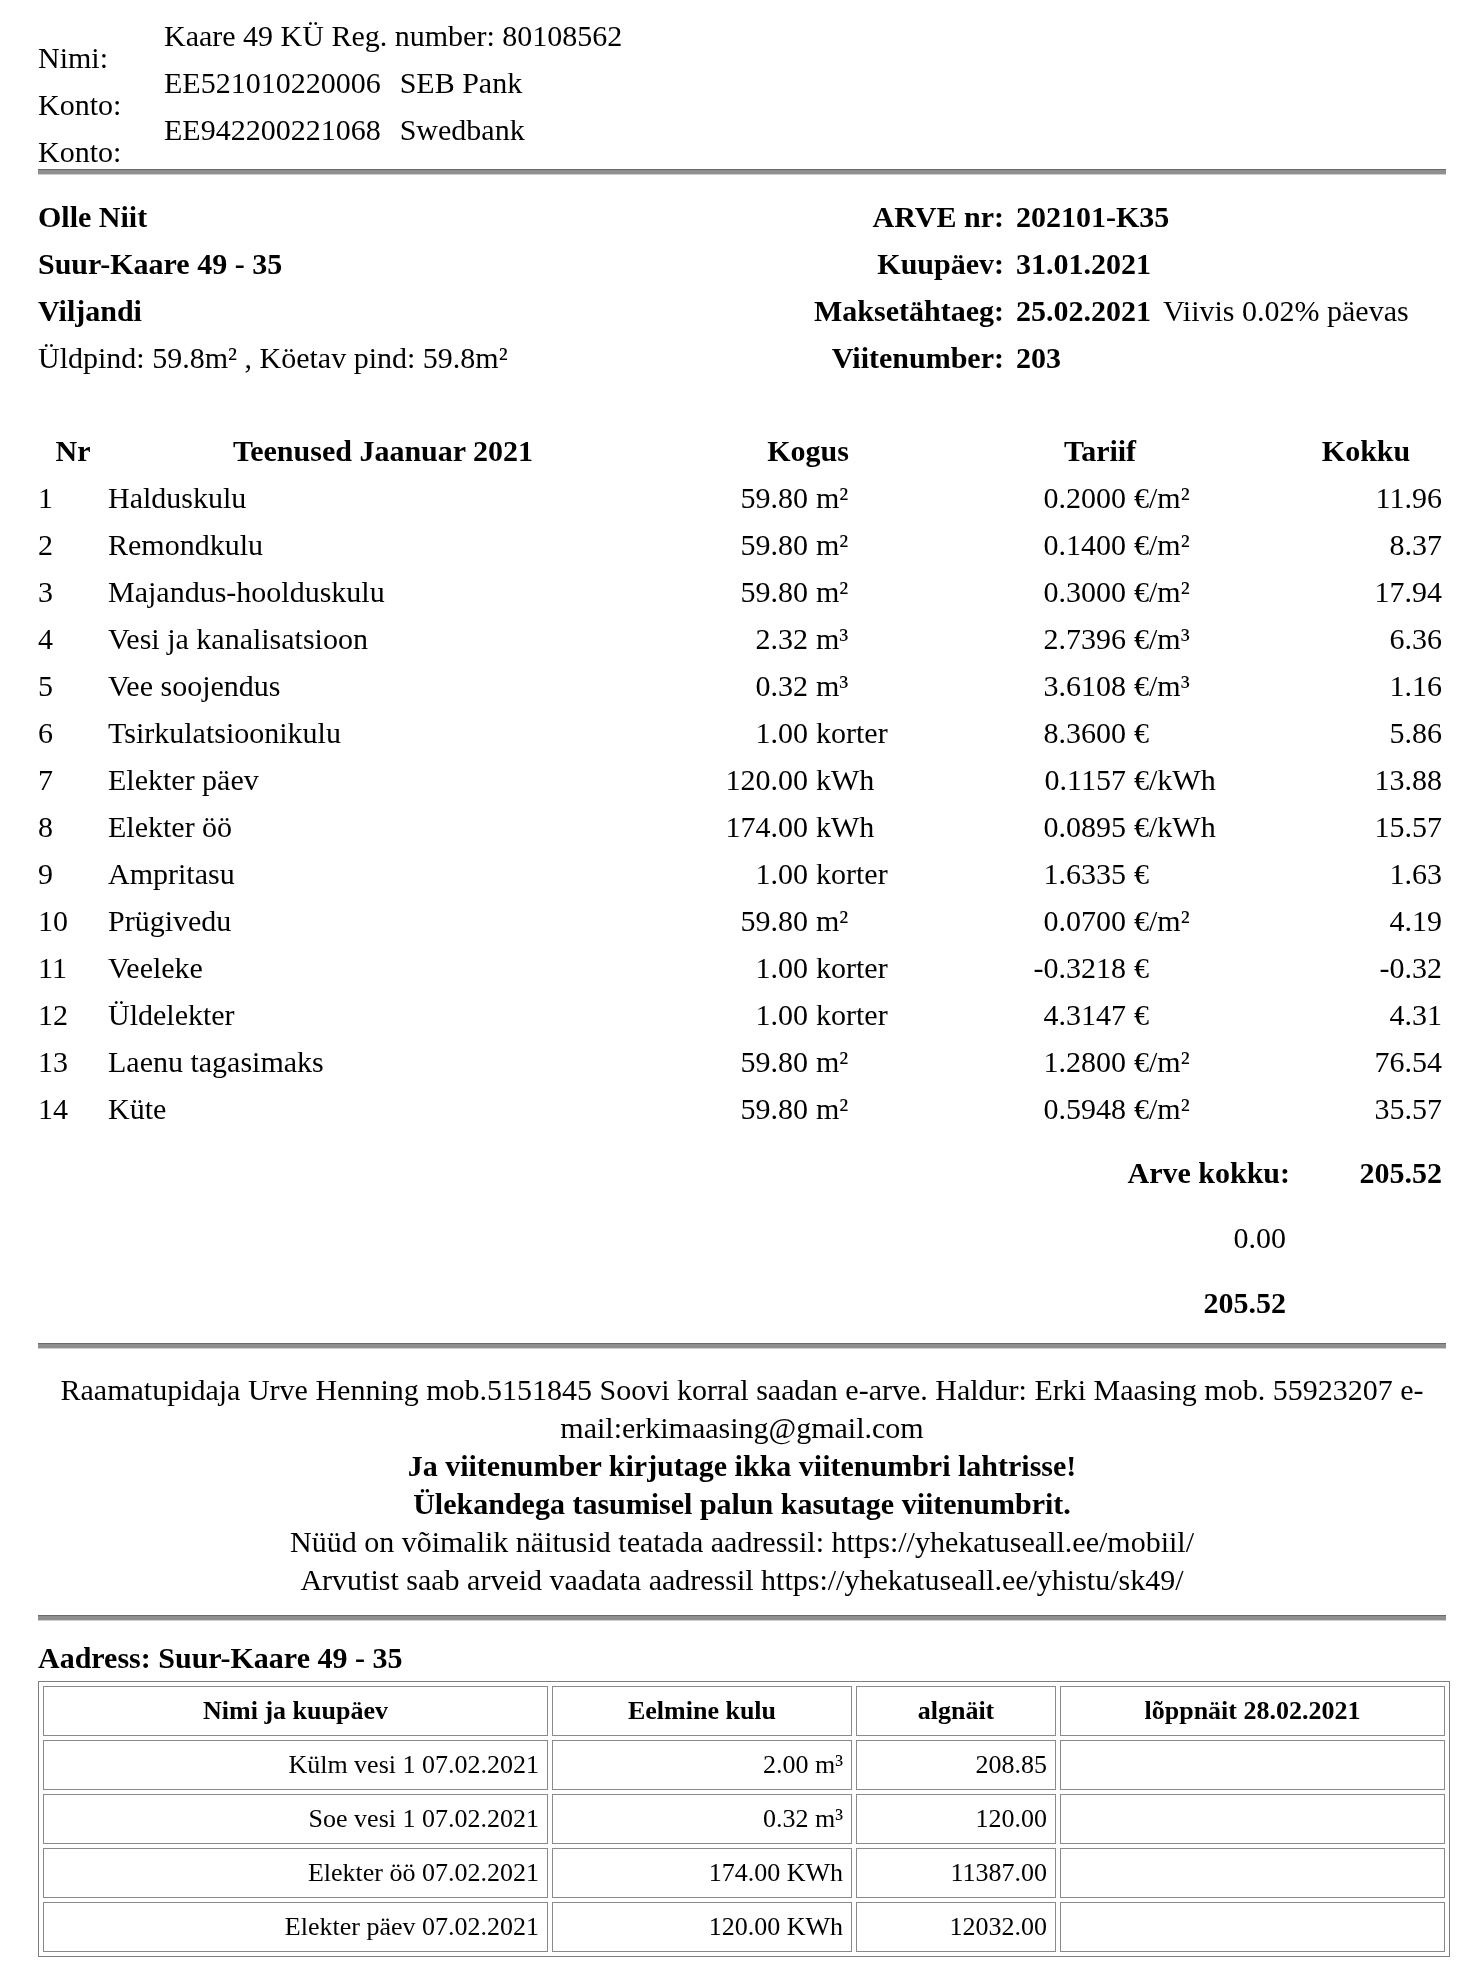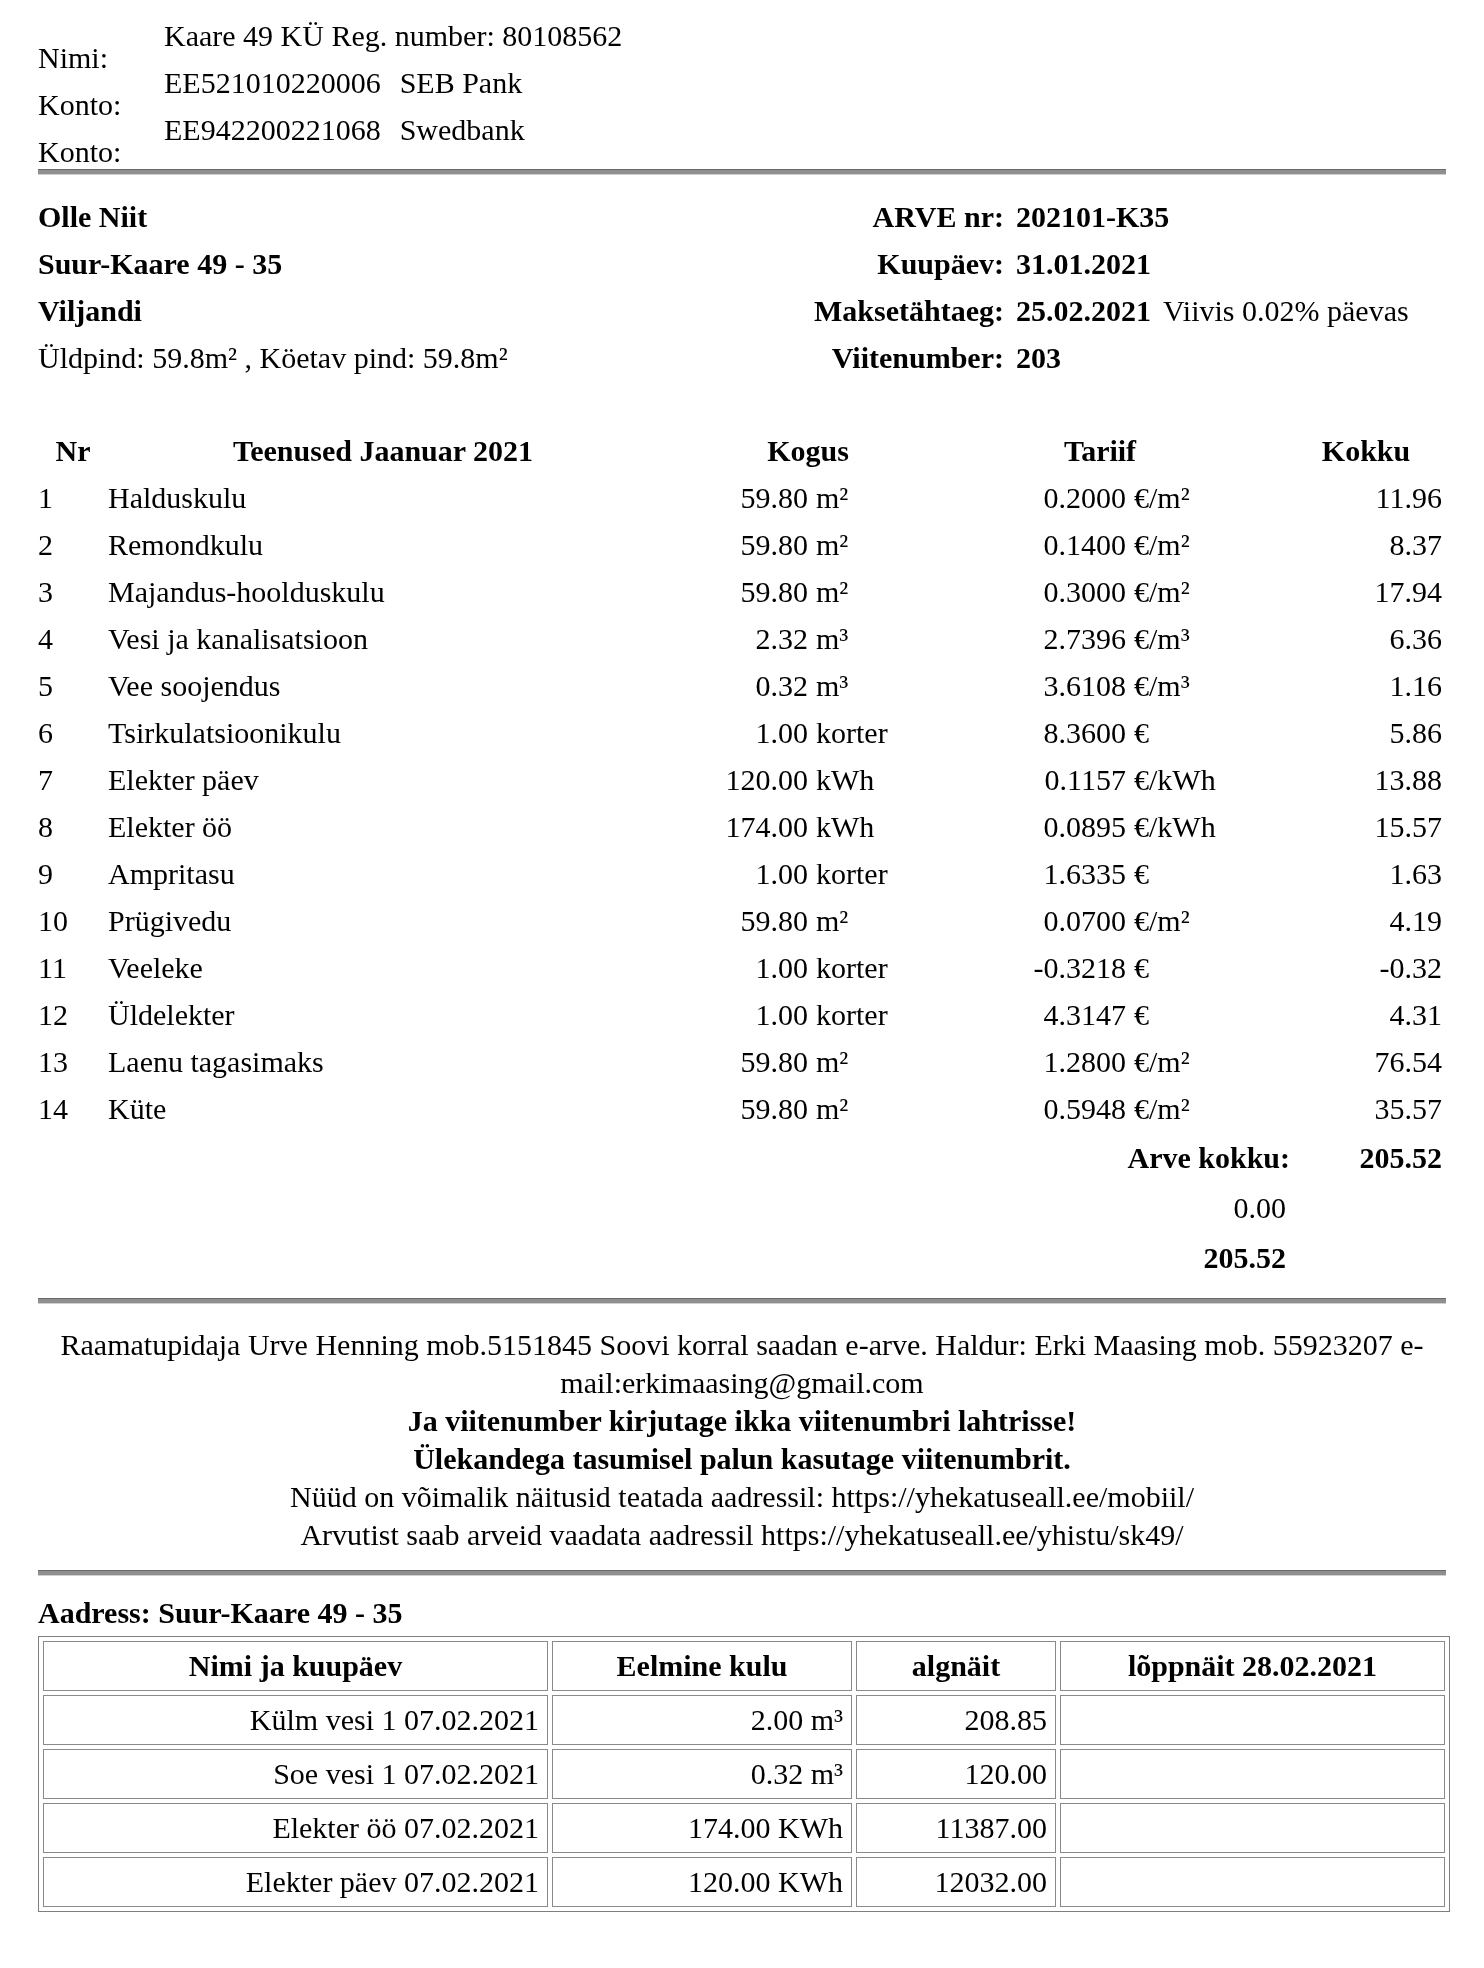--- a/index.html
+++ b/index.html
@@ -47,38 +47,38 @@
     height:47px; align-items:center;
   }
   .c-nr { text-align:left; }
   .c-name { text-align:left; }
   .c-qty { text-align:right; }
   .c-qty-unit { text-align:left; padding-left:8px; }
   .c-rate { text-align:right; }
   .c-rate-unit { text-align:left; padding-left:8px; }
   .c-total { text-align:right; padding-right:4px; }
 
-  .total-row { display:grid; grid-template-columns:1252px 1fr; height:48px; align-items:center; margin-top:2px; }
+  .total-row { display:grid; grid-template-columns:1252px 1fr; height:48px; align-items:center; margin-top:17px; }
   .t-label { text-align:right; }
   .t-value { text-align:right; padding-right:4px; }
 
   
   .notes { margin-top:22px;text-align:center; }
   .notes p { margin:0; line-height:38px; }
 
   
   .readings-title { font-weight:bold; margin:20px 0 6px 0; }
   table.readings {
     border-collapse:separate; border-spacing:4px;
     border:1px solid #7e7e7e; width:1412px;
     background:#fff;
   }
   table.readings th, table.readings td {
     border:1px solid #8a8a8a; height:46px;
-    font-size:30px; font-family:inherit;
+    font-size:26px; font-family:inherit;
   }
   table.readings th { font-weight:bold; text-align:center; }
   table.readings td { text-align:right; padding-right:8px; }
   col.rc1 { width:505px; } col.rc2 { width:300px; } col.rc3 { width:200px; } col.rc4 { width:auto; }
 </style>
 </head>
 <body>
 
 <div class="page">
 

